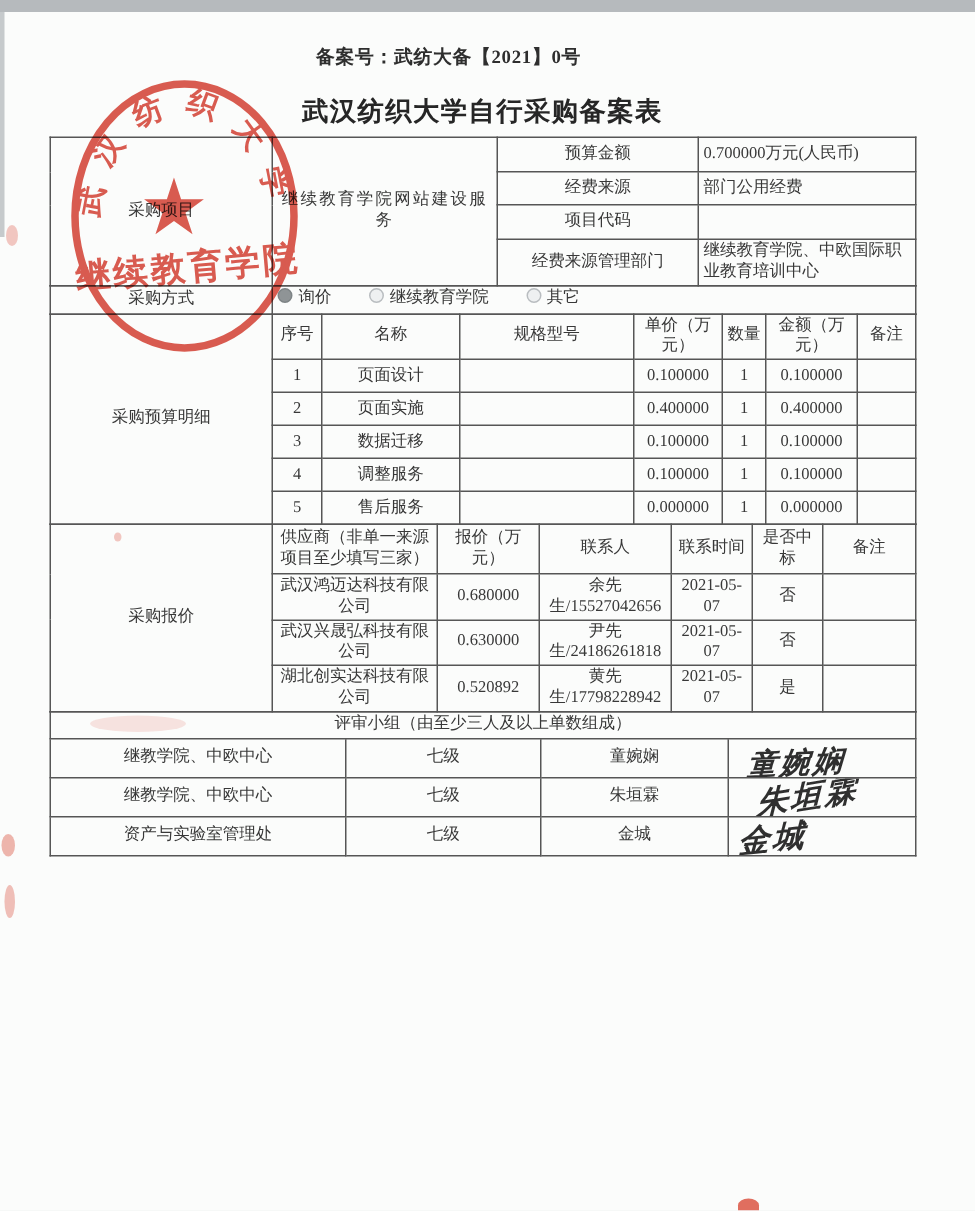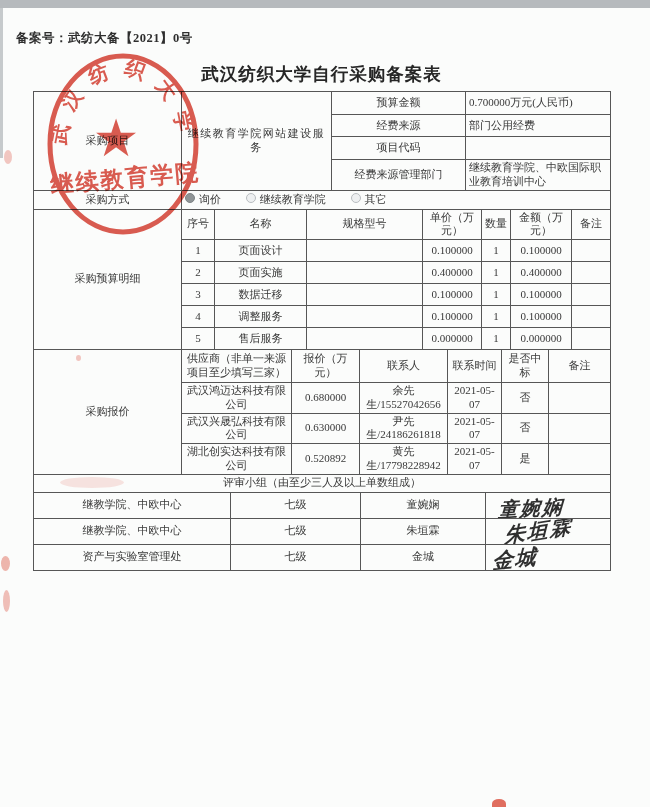--- a/index.html
+++ b/index.html
@@ -1,21 +1,21 @@
 <!DOCTYPE html>
 <html><head>
 <meta charset="utf-8">
 <style>
   html,body{margin:0;padding:0;}
   body{width:650px;height:807px;background:#eef0f0;font-family:"Liberation Serif","DejaVu Serif",serif;}
   .page{position:relative;width:650px;height:807px;background:#fbfcfb;overflow:hidden;color:#383838;}
   .scan-top{position:absolute;left:0;top:0;width:650px;height:8px;background:#b6babd;}
   .scan-left{position:absolute;left:0;top:8px;width:3px;height:150px;background:#c6cacc;}
 
-  .filing{margin:30px 52px 0 0;text-align:left;font-size:12.5px;font-weight:bold;color:#2e2e2e;letter-spacing:.5px;padding-left:16px;}
+  .filing{margin:30px 52px 0 0;text-align:center;font-size:12.5px;font-weight:bold;color:#2e2e2e;letter-spacing:.5px;}
   .title{margin:15px 0 0 33px;width:577px;text-align:center;font-size:17.5px;font-weight:bold;color:#262626;letter-spacing:1px;}
   .info-row{margin:9px 0 0 33px;width:590px;display:flex;align-items:center;font-size:11.5px;line-height:1.22;}
   .info-unit{width:192px;flex:0 0 auto;}
   .info-field{white-space:nowrap;}
   .f-agent{margin-left:6px;}
   .f-phone{margin-left:26px;}
   .f-time{margin-left:62px;}
 
   .tablewrap{position:relative;margin:5px 0 0 33px;width:577px;z-index:1;}
   table.tbl{border-collapse:collapse;table-layout:fixed;width:577px;margin-top:-1px;}

